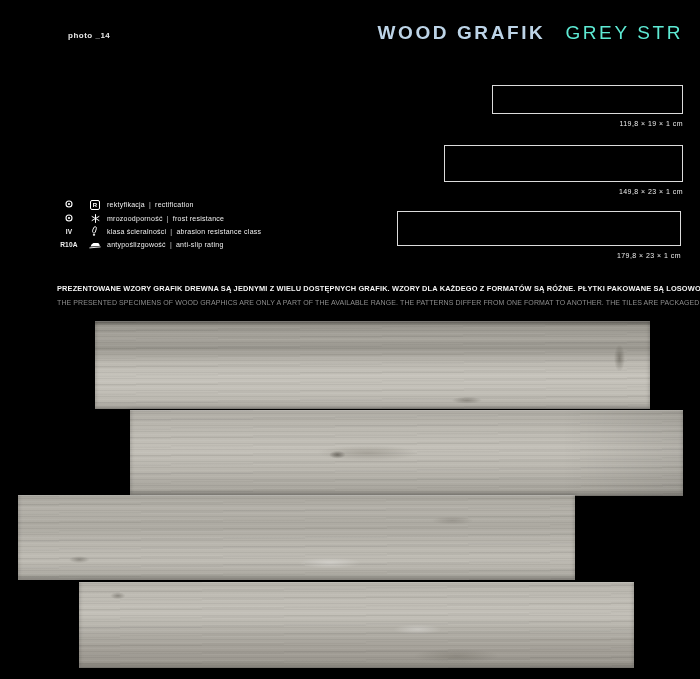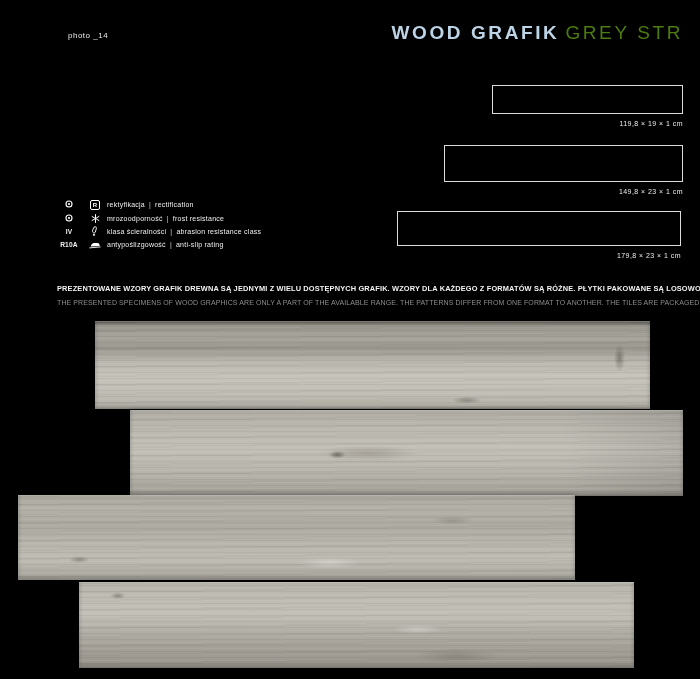--- a/index.html
+++ b/index.html
@@ -5,28 +5,28 @@
   html,body{margin:0;padding:0;}
   body{
     width:700px;height:679px;position:relative;overflow:hidden;
     background:#000;
     font-family:"Liberation Sans", sans-serif;
     -webkit-font-smoothing:antialiased;
   }
   
   .photo-label{
     position:absolute;left:68px;top:31px;
-    color:#e8e8e8;font-size:8px;letter-spacing:.5px;
+    color:#e8e8e8;font-size:8px;letter-spacing:.5px;font-weight:bold;
   }
   .title{
     position:absolute;top:22px;right:17px;
     font-size:19px;letter-spacing:2.6px;white-space:nowrap;
   }
   .title .primary{color:#bdd4e7;font-weight:bold;}
-  .title .secondary{color:#4d7c0f;font-weight:400;margin-left:6px;}
+  .title .secondary{color:#5eead4;font-weight:400;margin-left:20px;}
   
   .format{position:absolute;}
   .format .box{border:1px solid #dcdcdc;background:#000;}
   .format .dim{
     margin-top:6px;text-align:right;color:#ededed;
     font-size:7px;letter-spacing:.45px;white-space:nowrap;
   }
   .format-1{left:492px;top:85px;width:191px;}
   .format-1 .box{height:27px;}
   .format-2{left:444px;top:145px;width:239px;}

